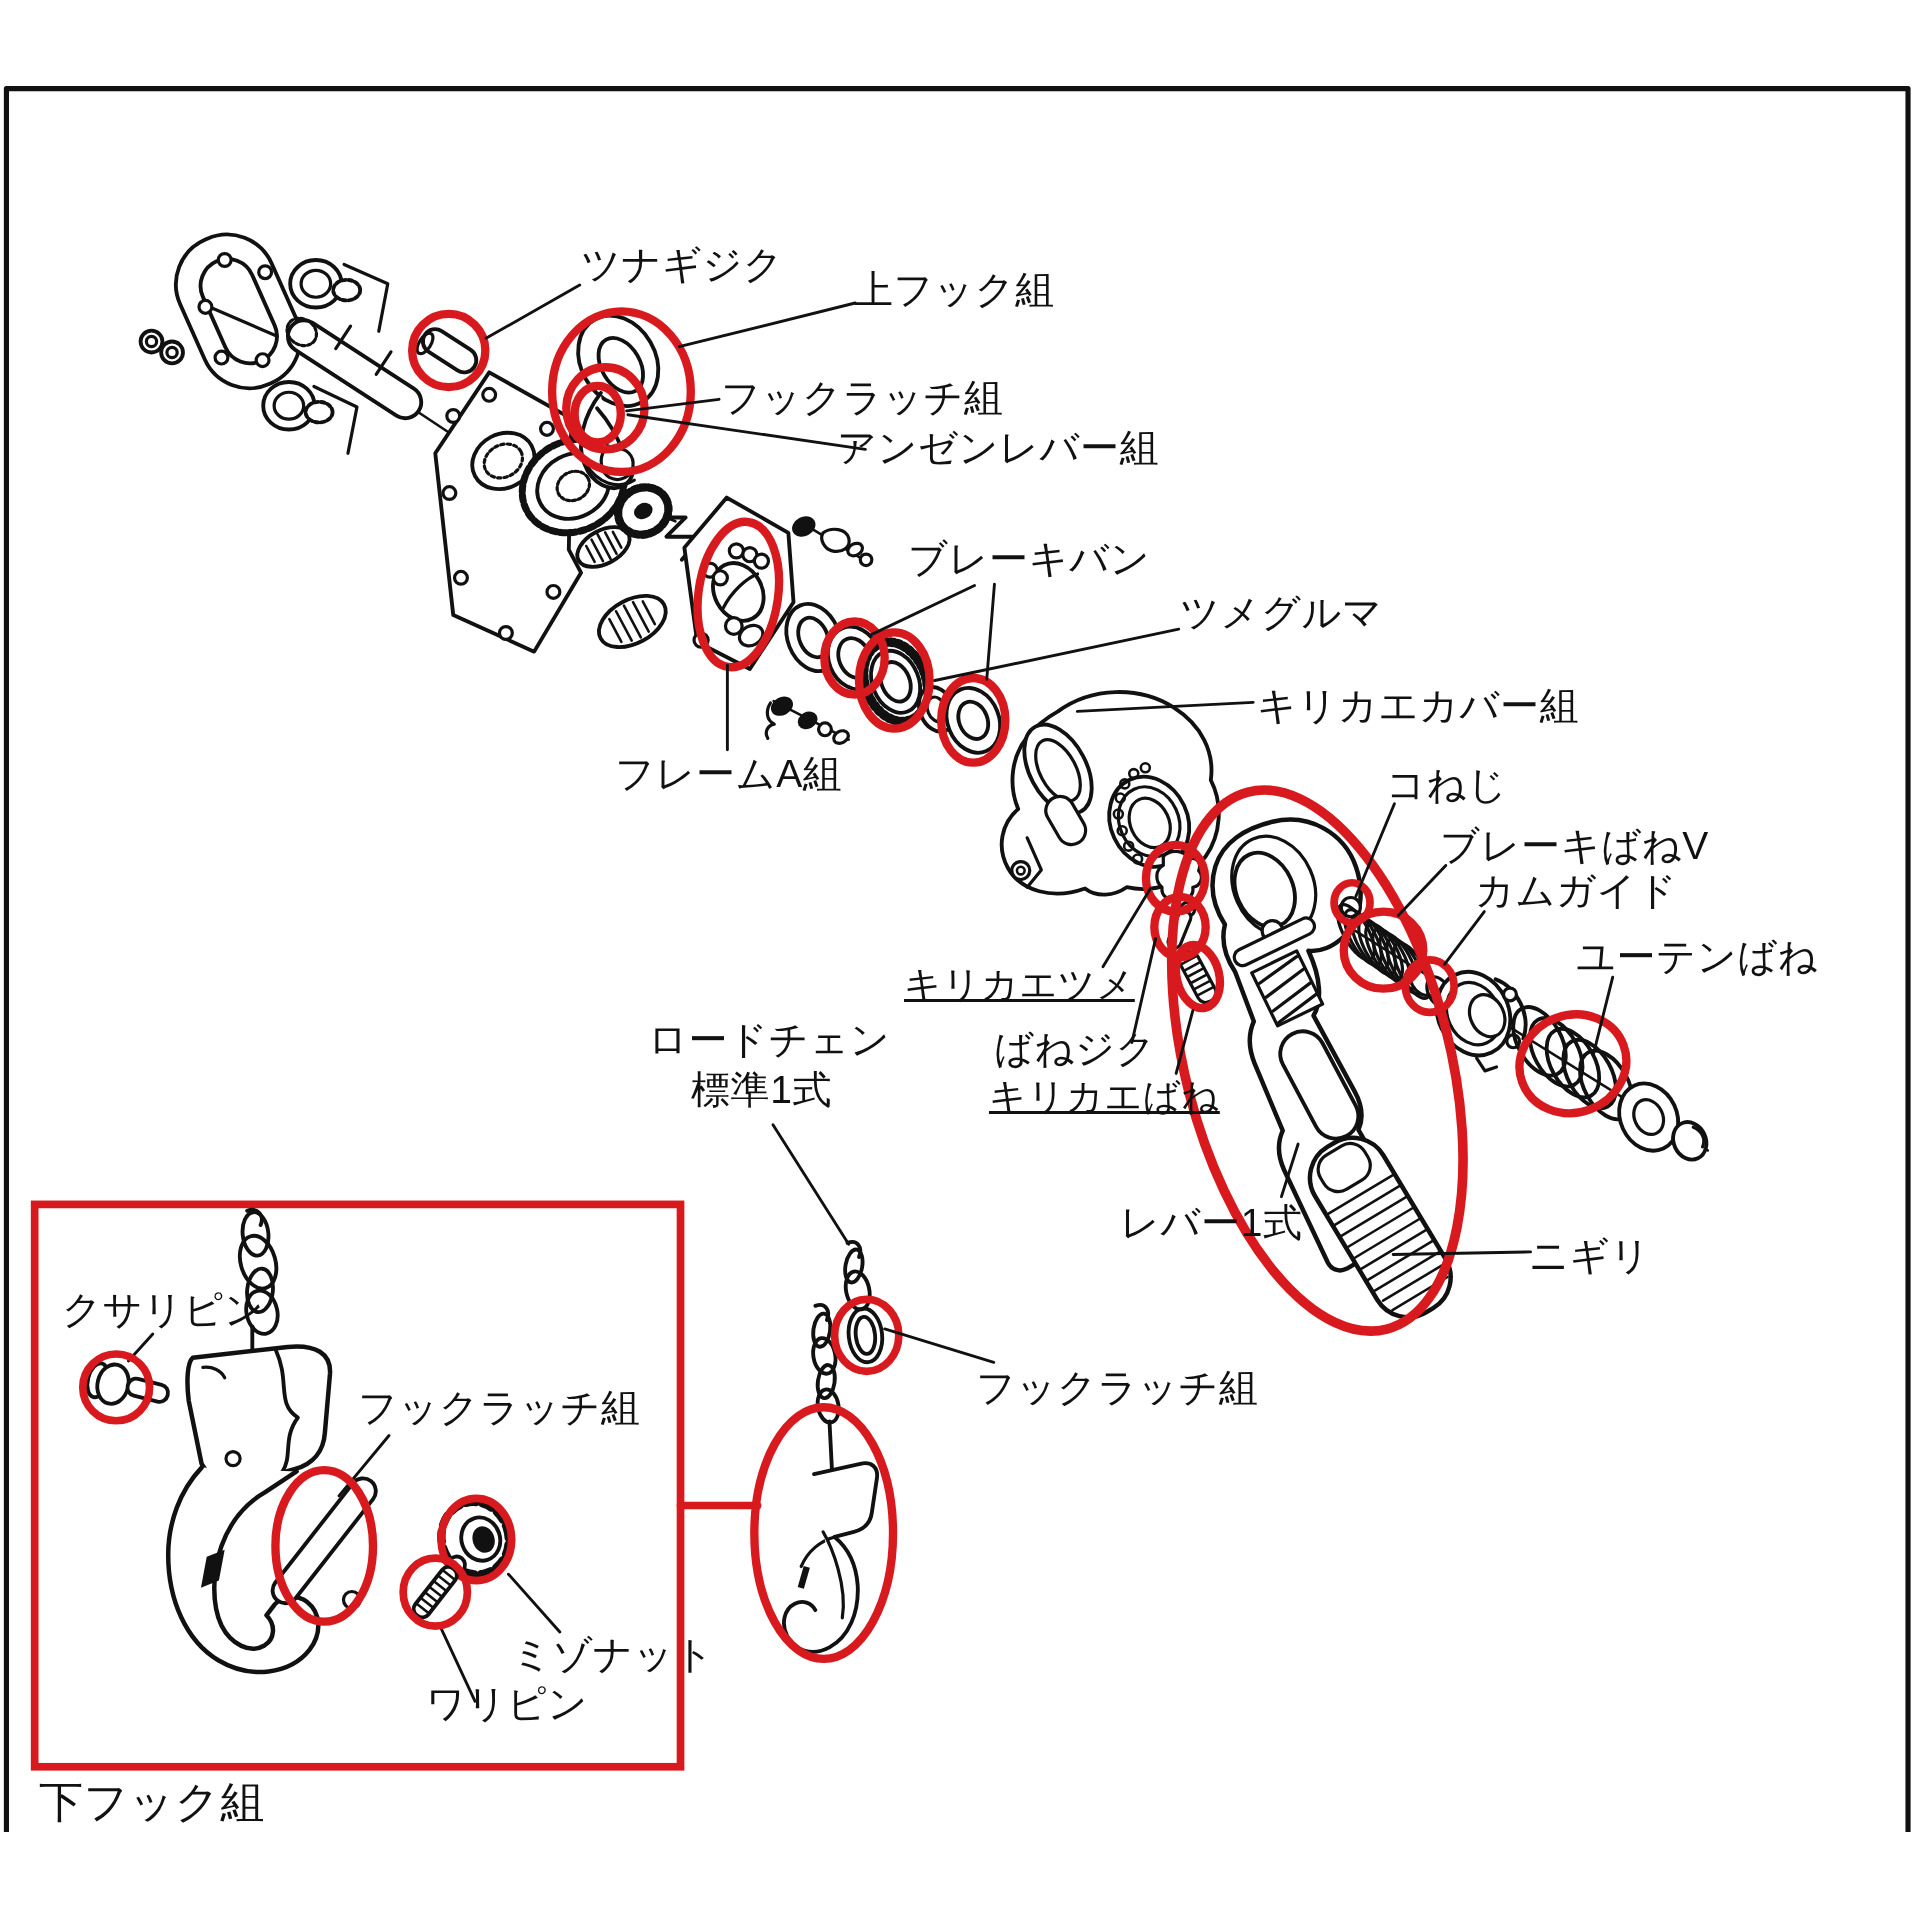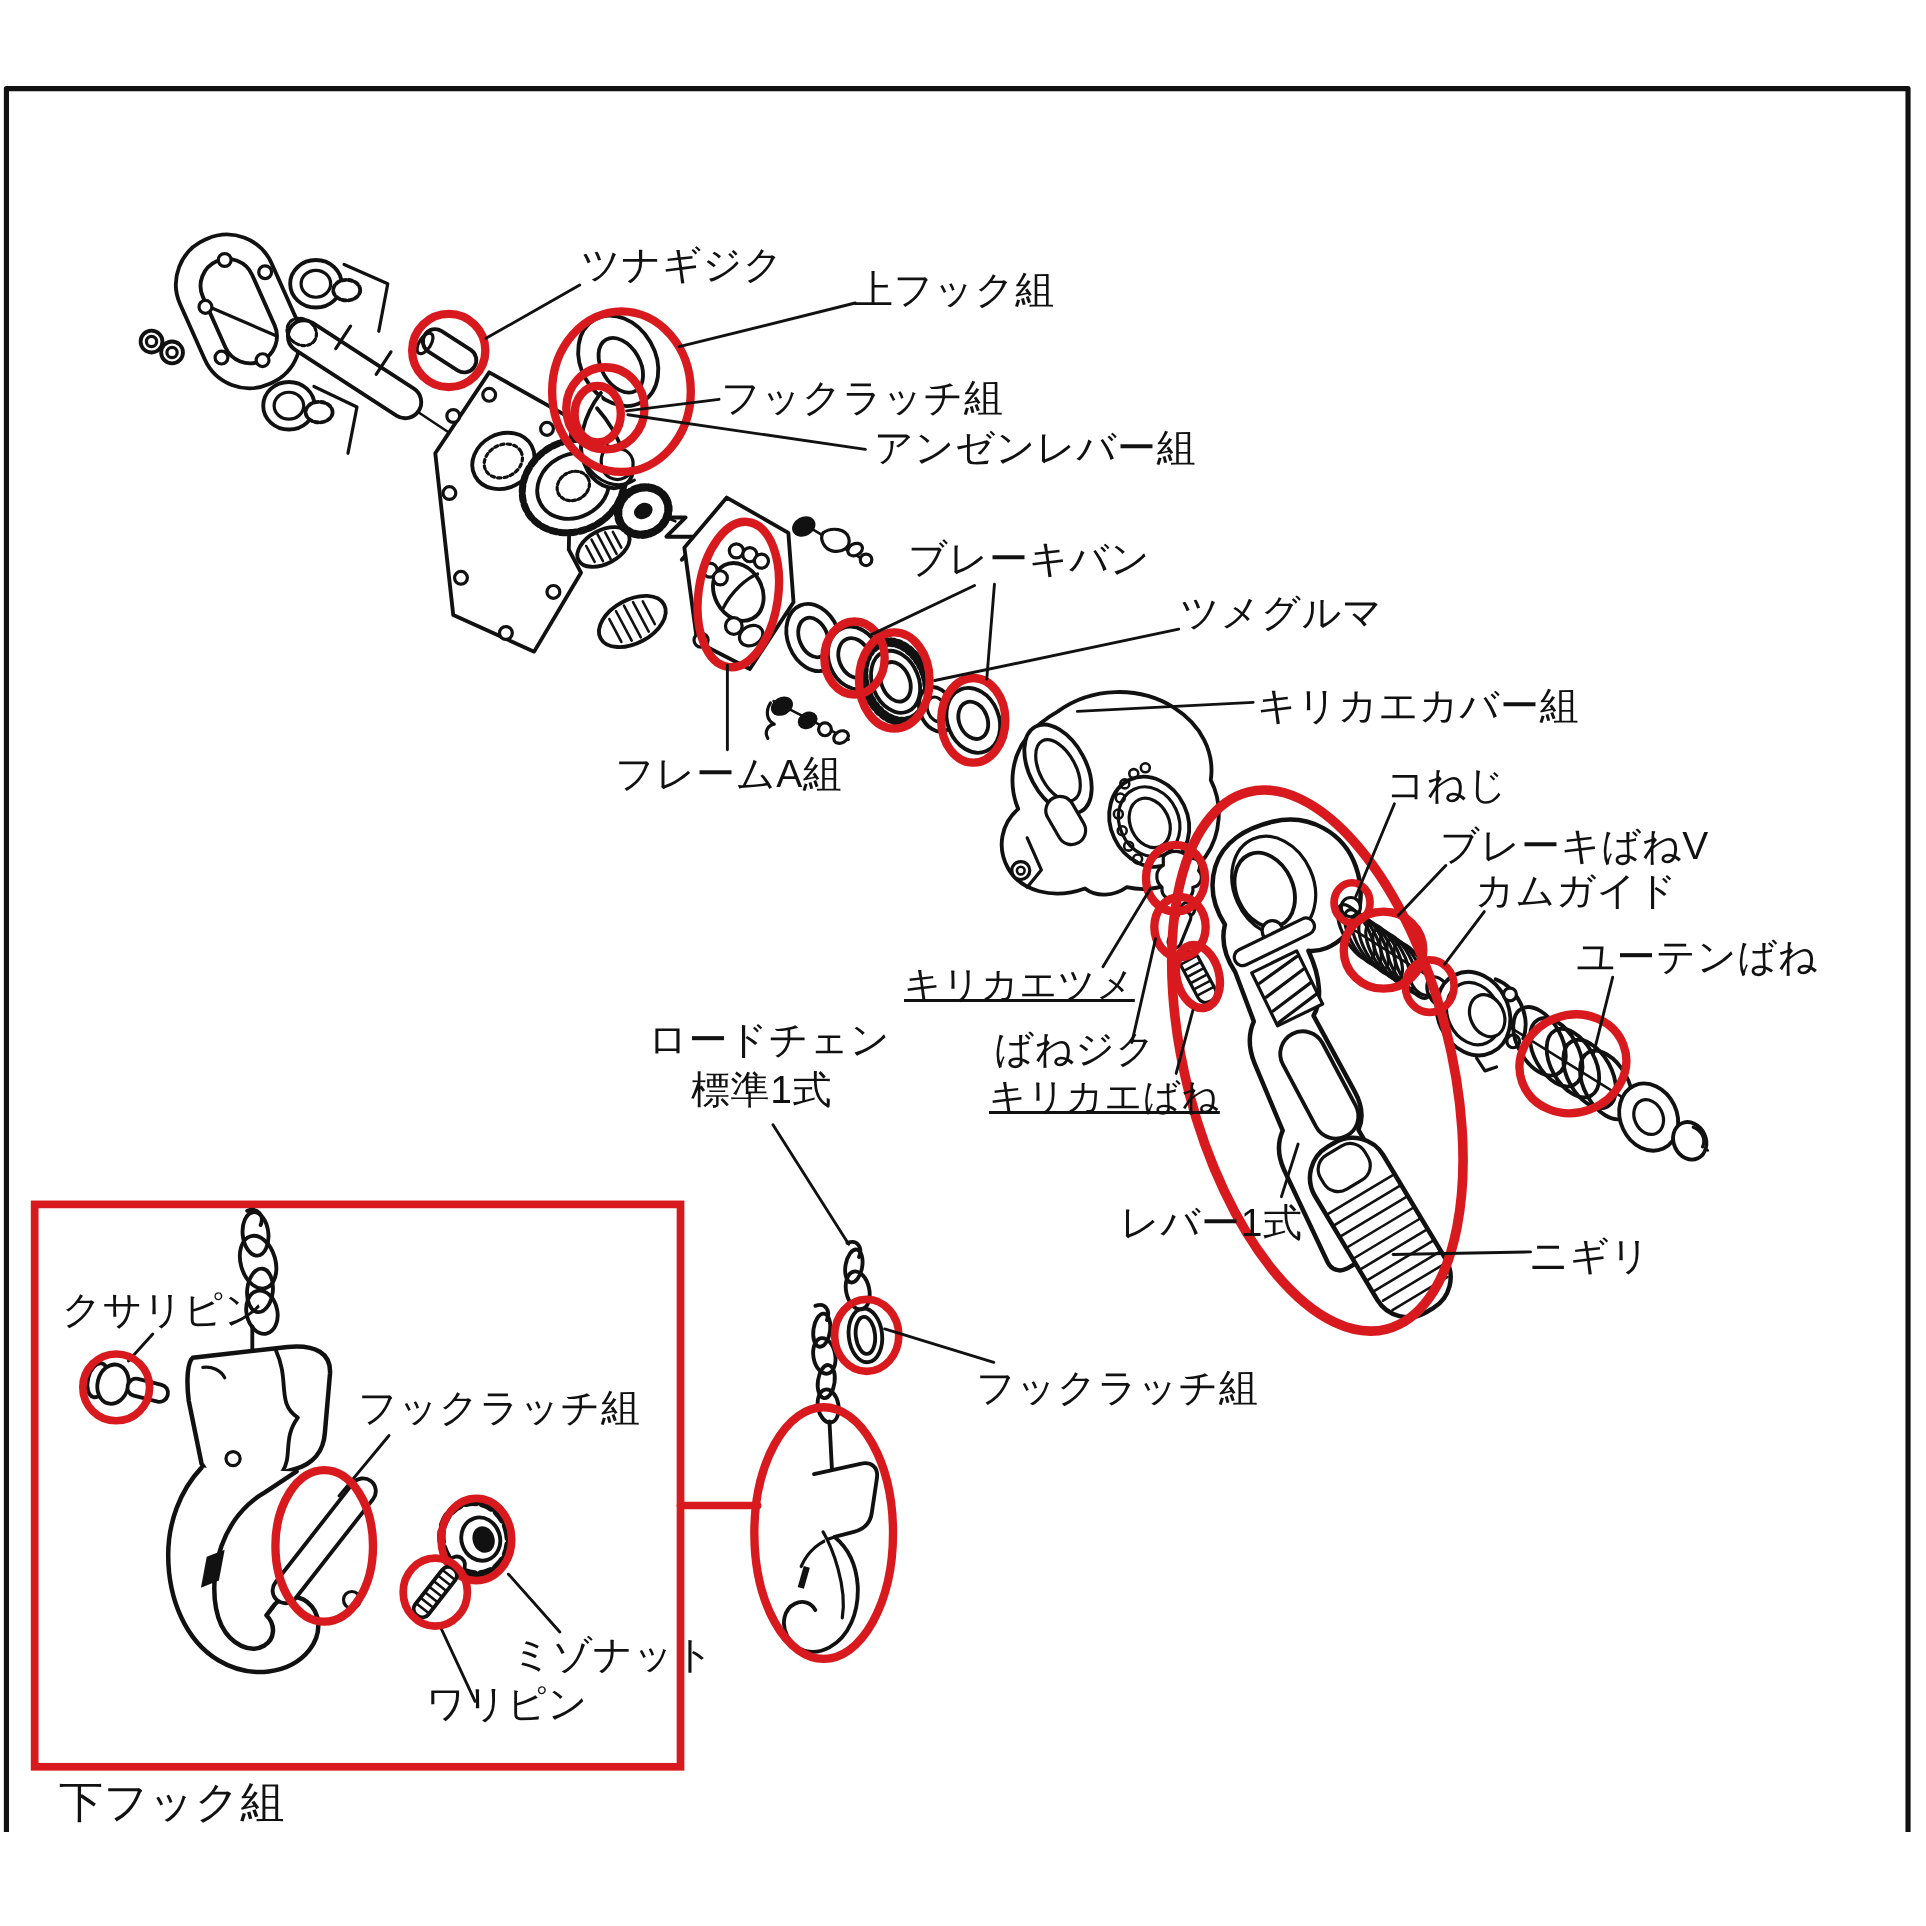--- a/index.html
+++ b/index.html
@@ -7,21 +7,21 @@
          font-family:"Liberation Sans","DejaVu Sans",sans-serif;}
   #art{position:absolute;left:0;top:0;}
   
   .k{stroke:var(--line);fill:none;stroke-linecap:round;stroke-linejoin:round;}
   .kf{stroke:var(--line);fill:#fff;stroke-linecap:round;stroke-linejoin:round;}
   .bf{fill:var(--line);stroke:none;}
   .r{stroke:var(--red);fill:none;stroke-linecap:round;}
   .lbl{position:absolute;color:var(--line);font-size:39px;line-height:1.12;white-space:nowrap;
        letter-spacing:0.6px;}
   .lbl.small{font-size:37px;text-decoration:underline;}
-  .caption{font-size:44px;margin-left:20px;}
+  .caption{font-size:44px;}
   .note{font-size:46px;}
   .center{text-align:left;}
 </style>
 </head>
 <body>
 
 <div id="stage">
 
 <svg id="art" width="1926" height="1926" viewBox="0 0 3000 3000">
 
@@ -414,21 +414,21 @@
     <circle cx="678" cy="2426" r="13" class="kf" stroke-width="6"></circle>
     <rect x="665" y="2434" width="26" height="92" rx="12" class="kf" stroke-width="6"></rect>
     <path d="M667,2446 L689,2446 M666,2457 L690,2457 M666,2468 L690,2468 M666,2479 L690,2479 M666,2490 L690,2490 M666,2501 L690,2501 M667,2512 L689,2512" class="k" stroke-width="4"></path>
   </g>
   <ellipse cx="678" cy="2480" rx="50" ry="53" class="r" stroke-width="12"></ellipse>
 </svg>
 
 <div class="lbl" style="left:581px;top:243px">ツナギジク</div>
 <div class="lbl" style="left:854px;top:268px">上フック組</div>
 <div class="lbl" style="left:721px;top:376px">フックラッチ組</div>
-<div class="lbl" style="left:874px;top:426px">アンゼンレバー組</div>
+<div class="lbl" style="left:837px;top:426px">アンゼンレバー組</div>
 <div class="lbl" style="left:908px;top:537px">ブレーキバン</div>
 <div class="lbl" style="left:1180px;top:591px">ツメグルマ</div>
 <div class="lbl" style="left:1257px;top:684px">キリカエカバー組</div>
 <div class="lbl" style="left:615px;top:752px">フレームA組</div>
 <div class="lbl" style="left:1386px;top:763px">コねじ</div>
 <div class="lbl" style="left:1440px;top:824px">ブレーキばねV</div>
 <div class="lbl" style="left:1475px;top:869px">カムガイド</div>
 <div class="lbl" style="left:1576px;top:935px">ユーテンばね</div>
 <div class="lbl small" style="left:904px;top:964px">キリカエツメ</div>
 <div class="lbl" style="left:994px;top:1027px">ばねジク</div>

